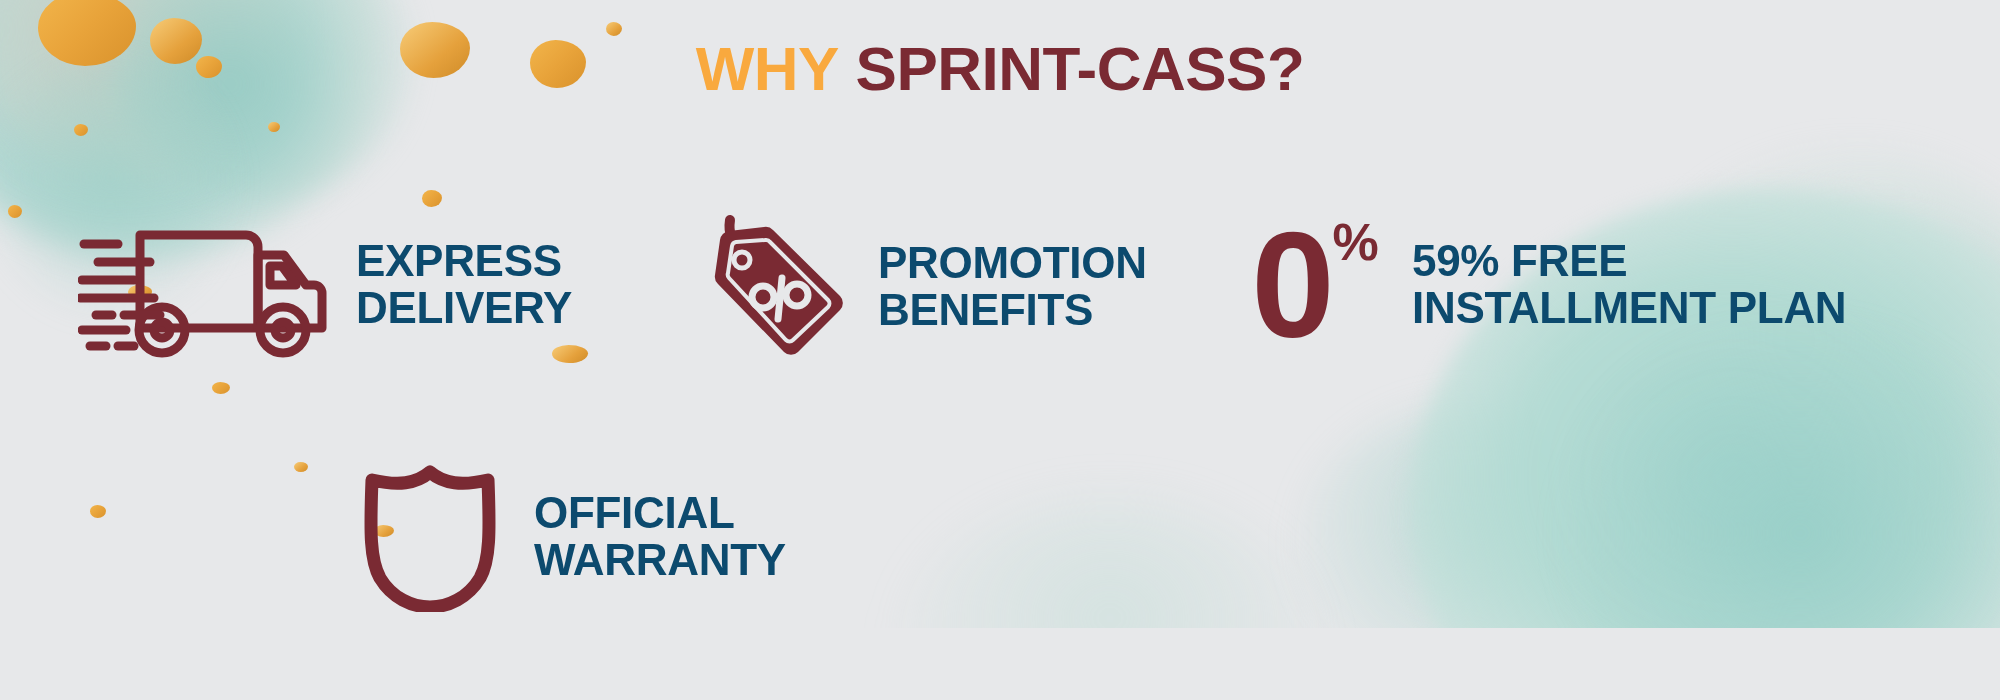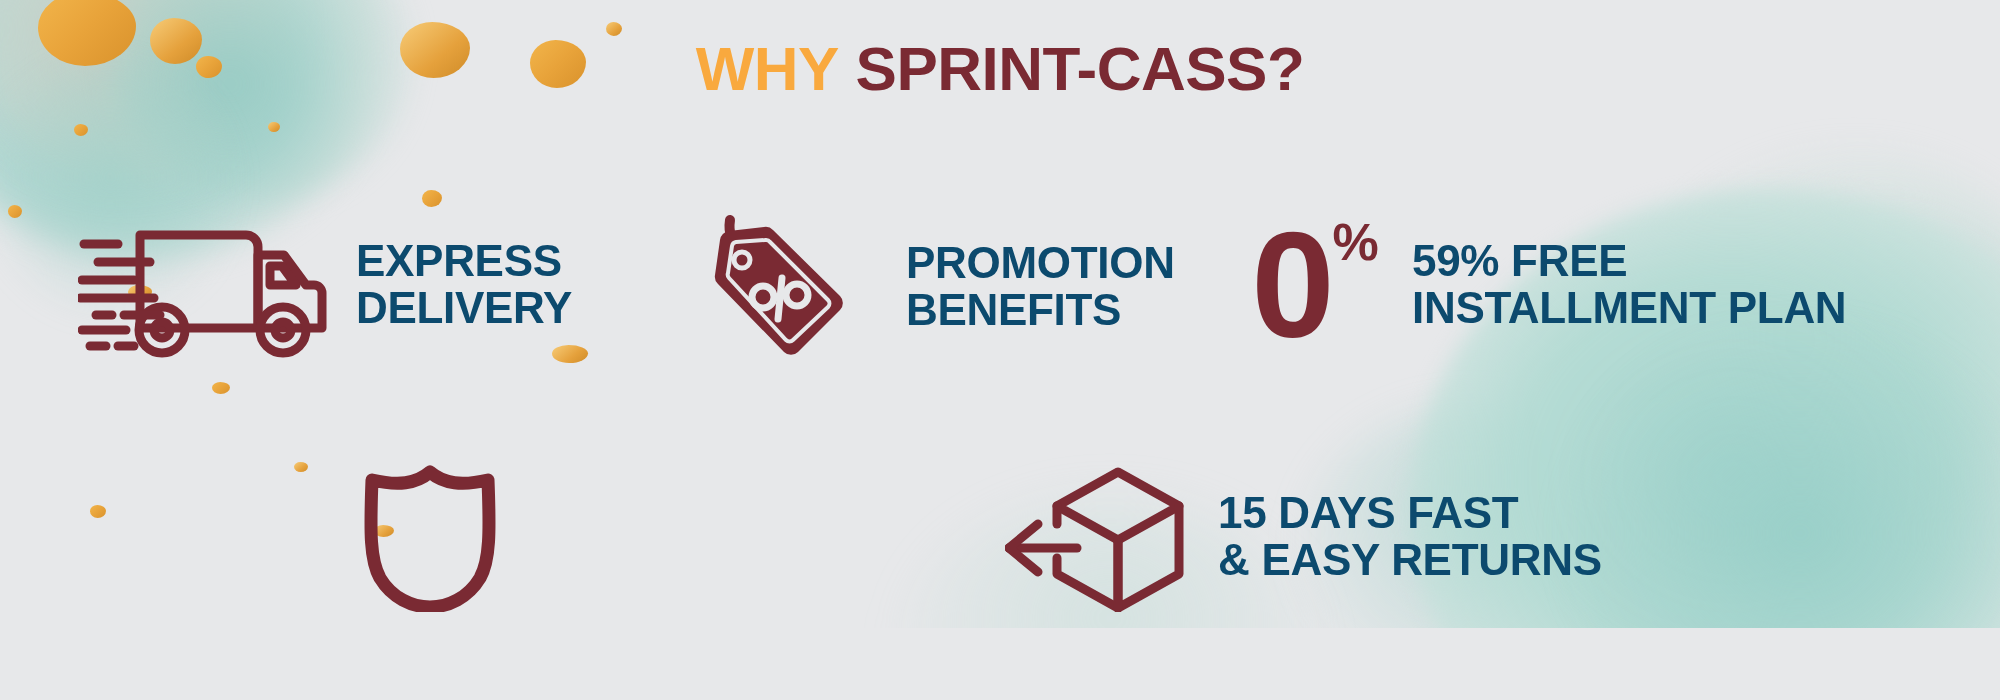--- a/index.html
+++ b/index.html
@@ -101,21 +101,21 @@
   .feature .icon{flex:0 0 auto;display:flex;align-items:center;justify-content:center;}
   .feature .label{
     color:#0c4a6e;font-weight:bold;
     font-size:44px;line-height:1.06;letter-spacing:-0.3px;
     white-space:pre-line;
   }
   .f-express{left:78px;top:210px;}
   .f-express .icon{width:250px;height:150px;}
   .f-express .label{margin-left:28px;}
 
-  .f-promo{left:700px;top:212px;gap:28px;}
+  .f-promo{left:700px;top:212px;}
   .f-promo .icon{width:150px;height:150px;}
   .f-promo .label{margin-left:28px;}
 
   .f-install{left:1240px;top:210px;}
   .f-install .icon{width:150px;height:150px;}
   .f-install .label{margin-left:22px;}
 
   .f-warranty{left:360px;top:462px;}
   .f-warranty .icon{width:140px;height:150px;}
   .f-warranty .label{margin-left:34px;}
@@ -230,36 +230,19 @@
       <div class="label">59% FREE
 INSTALLMENT PLAN</div>
     </div>
 
     <div class="feature f-warranty">
       <div class="icon">
         <svg viewBox="0 0 140 150" width="140" height="150" aria-hidden="true">
           <path d="M12 18 C38 24 56 22 70 10 C84 22 102 24 128 18 C130 70 130 98 120 116 C108 136 88 145 70 145 C52 145 32 136 20 116 C10 98 10 70 12 18 Z" fill="none" stroke="#7a2a33" stroke-width="13" stroke-linejoin="round"></path>
         </svg>
       </div>
-    </div>
-
-    <div class="feature f-returns">
-      <div class="icon">
-        <svg viewBox="0 0 185 150" width="185" height="150" aria-hidden="true">
-          <g fill="none" stroke="#7a2a33" stroke-width="9" stroke-linejoin="round" stroke-linecap="round">
-            <path d="M52 44 L113 10 L174 44 L113 78 Z"></path>
-            <path d="M174 44 V112 L113 146 V78"></path>
-            <path d="M52 44 V62"></path>
-            <path d="M52 96 V112 L113 146"></path>
-            <path d="M113 78 V146"></path>
-          </g>
-          <g fill="none" stroke="#7a2a33" stroke-width="9" stroke-linecap="round" stroke-linejoin="round">
-            <line x1="4" y1="86" x2="72" y2="86"></line>
-            <polyline points="33,62 4,86 33,110"></polyline>
-          </g>
-        </svg>
-      </div>
-      <div class="label">15 DAYS FAST
-&amp; EASY RETURNS</div>
-    </div>
+      <div class="label">OFFICIAL
+WARRANTY</div>
+    </div>
+
 
   </div>
 </div>
 
 </body></html>

